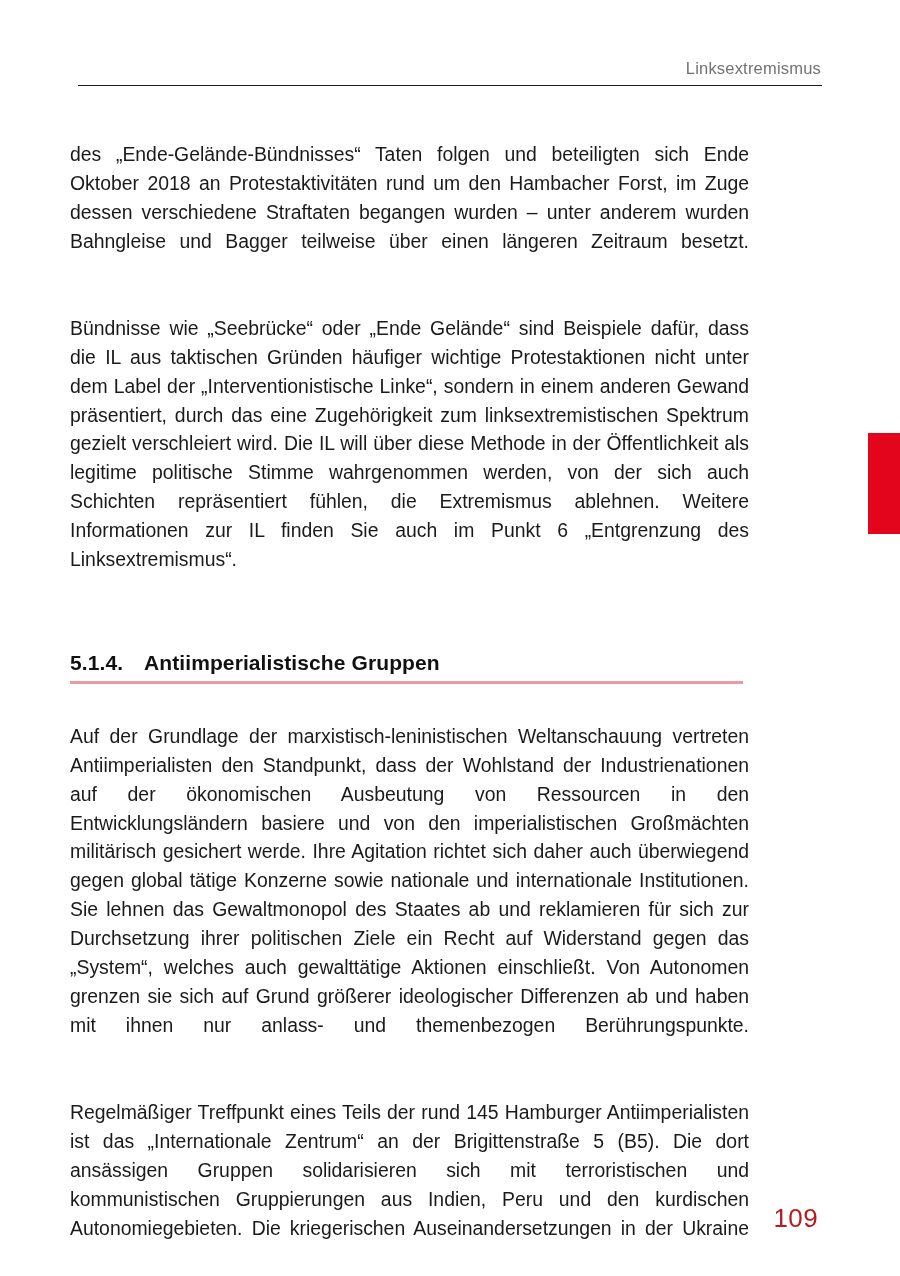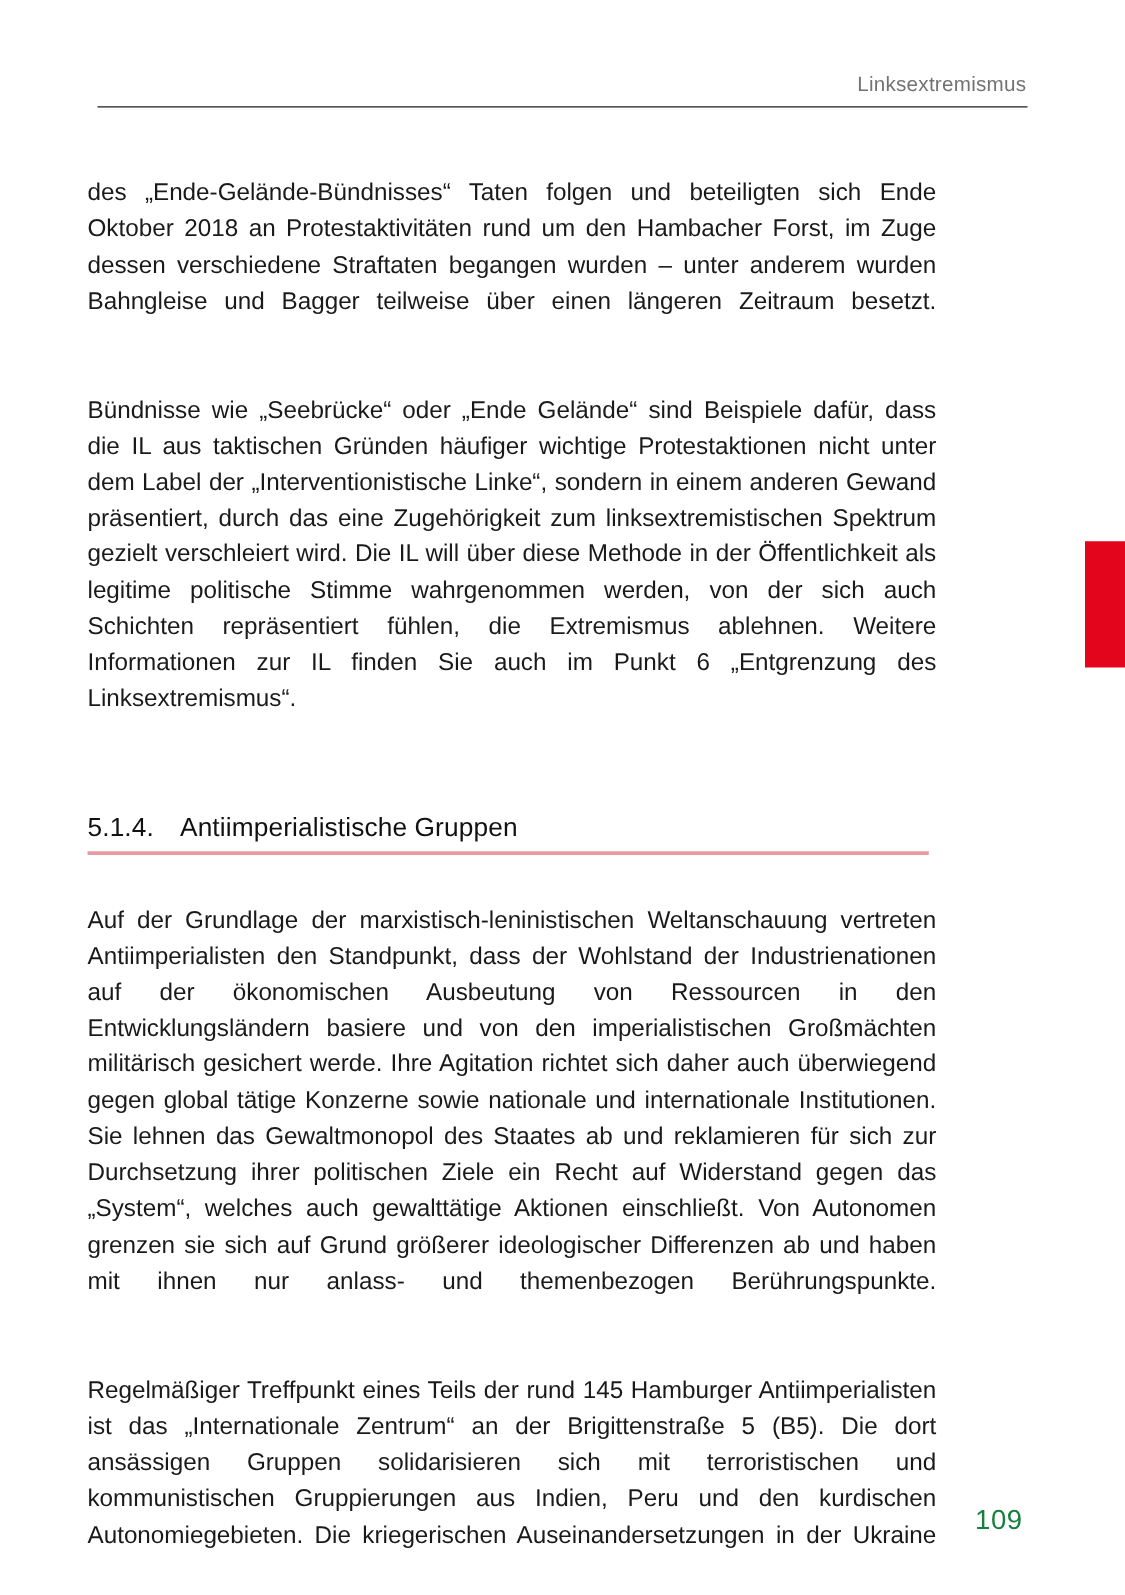--- a/index.html
+++ b/index.html
@@ -89,21 +89,21 @@
     width: 100%;
   }
 
   
   .section {
     margin-top: 46px;
   }
   .section-heading {
     margin: 0;
     font-size: 21px;
-    font-weight: normal;
+    font-weight: bold;
     line-height: 1.3;
     color: #111111;
     letter-spacing: 0.1px;
     white-space: nowrap;
     padding-bottom: 5px;
   }
   .section-heading .num {
     display: inline-block;
     min-width: 74px;
   }
@@ -113,22 +113,22 @@
     width: 673px;
     background: #e79aa2;
     margin-bottom: 38px;
   }
 
   
   .folio {
     position: absolute;
     right: 82px;
     top: 1203px;
-    font-size: 22px;
-    color: #15803d;
+    font-size: 26px;
+    color: #b91c1c;
     letter-spacing: 0.4px;
   }
 </style>
 </head>
 <body>
 
 <div class="page">
 
   <div class="running-head">
     <span class="running-head-text">Linksextremismus</span>

